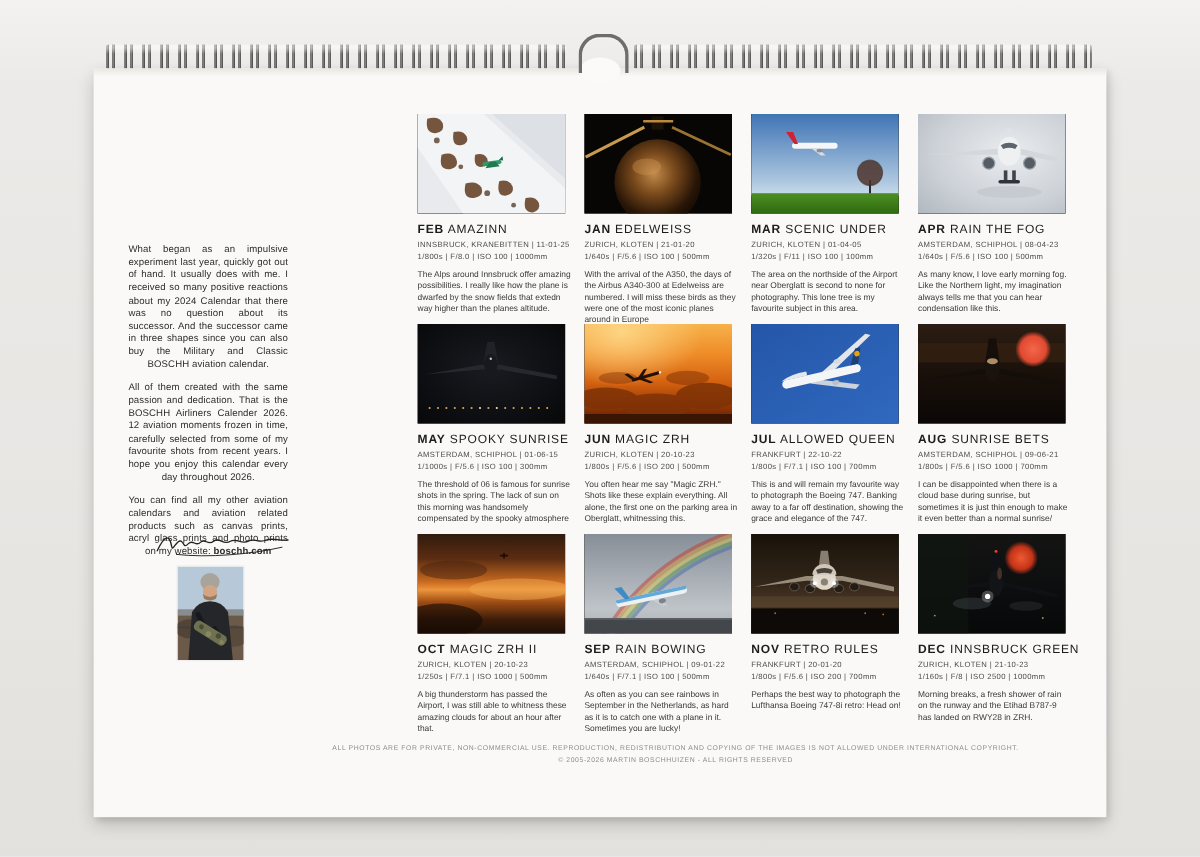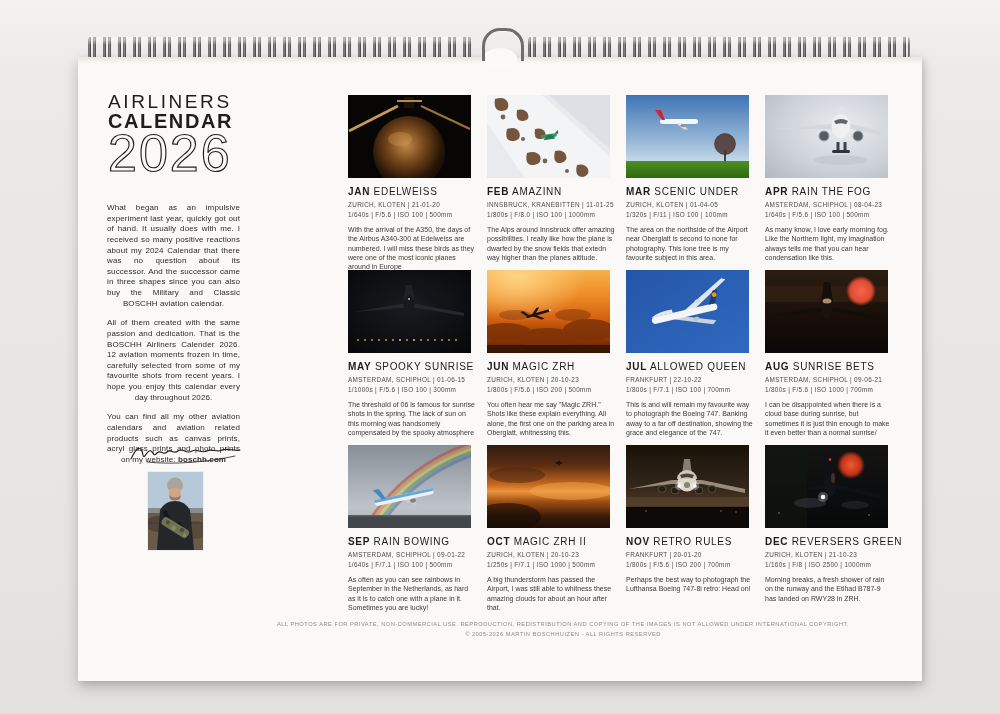--- a/index.html
+++ b/index.html
@@ -79,25 +79,20 @@
 </head>
 <body>
 
 <div class="wire left"></div>
 <div class="wire right"></div>
 <div class="hanger-cutout"></div>
 <div class="hanger"></div>
 
 <div class="page">
 
-  <div class="brand">
-    <div class="brand-1">AIRLINERS</div>
-    <div class="brand-2">CALENDAR</div>
-    <div class="brand-3">2026</div>
-  </div>
 
   <div class="intro">
     <p>What began as an impulsive experiment last year, quickly got out of hand. It usually does with me. I received so many positive reactions about my 2024 Calendar that there was no question about its successor. And the successor came in three shapes since you can also buy the Military and Classic BOSCHH aviation calendar.</p>
     <p>All of them created with the same passion and dedication. That is the BOSCHH Airliners Calender 2026. 12 aviation moments frozen in time, carefully selected from some of my favourite shots from recent years.  I hope you enjoy this calendar every day throughout 2026.</p>
     <p><span>You can find all my other aviation calendars and aviation related products such as canvas prints, acryl glass prints and photo prints on my website: </span><b>boschh.com</b></p>
   </div>
 
   <svg class="sig" viewBox="0 0 125 26">
     <path d="M8,18 C14,5 18,4 20,14 C21,20 24,8 28,10 C31,12 30,16 34,12 C38,8 40,15 44,11 C48,7 50,14 55,10 C60,6 63,14 69,10 C74,7 78,13 84,10 C89,7 93,12 99,9 C104,7 110,10 117,9" fill="none" stroke="#222" stroke-width="1.1" stroke-linecap="round"></path>
     <path d="M24,21 C50,24 86,21 112,15" fill="none" stroke="#222" stroke-width=".8" stroke-linecap="round"></path>
@@ -122,46 +117,20 @@
       <circle cx="34" cy="54" r="2.2" fill="#4a4e34"></circle>
         <circle cx="39" cy="57" r="1.8" fill="#8a8662"></circle>
     </g>
   </svg>
 
   <div class="grid">
 
     <section class="cell">
       <span class="photo">
         <svg viewBox="0 0 123 83">
-          <defs>
-              <radialGradient id="g-jan" cx=".46" cy=".4" r=".68">
-            <stop offset="0" stop-color="#c08a4a"></stop>
-                <stop offset=".35" stop-color="#7a4a1c"></stop>
-            <stop offset=".72" stop-color="#291607"></stop>
-                <stop offset="1" stop-color="#0a0502"></stop>
-          </radialGradient>
-            </defs>
-          <rect width="123" height="83" fill="#070604"></rect>
-          <circle cx="61" cy="57" r="36" fill="url(#g-jan)"></circle>
-          <ellipse cx="52" cy="44" rx="12" ry="7" fill="#d89a55" opacity=".35"></ellipse>
-          <path d="M1,36 L50,11" stroke="#c89a4e" stroke-width="2.6"></path>
-          <path d="M122,34 L73,11" stroke="#9a7234" stroke-width="2.2"></path>
-          <rect x="56" y="2" width="10" height="11" fill="#1d1206"></rect>
-          <path d="M49,6 h25" stroke="#b8893f" stroke-width="2"></path>
-        </svg>
-      </span>
-      <h3 class="mtitle"><span class="abbr">JAN</span> <span>EDELWEISS</span></h3>
-      <div class="meta">ZURICH, KLOTEN  |  21-01-20</div>
-      <div class="meta">1/640s  |  F/5.6  |  ISO 100  |  500mm</div>
-      <p class="desc">With the arrival of the A350, the days of the Airbus A340-300 at Edelweiss are numbered. I will miss these birds as they were one of the most iconic planes around in Europe</p>
-    </section>
-
-    <section class="cell">
-      <span class="photo">
-        <svg viewBox="0 0 123 83">
           <rect width="123" height="83" fill="#e8eaed"></rect>
           <path d="M0,0 L55,0 L123,62 L123,83 L38,83 L0,28 Z" fill="#f3f4f5"></path>
           <path d="M62,0 L123,0 L123,54 Z" fill="#dde1e6"></path>
           <g fill="#75553e">
             <path d="M8,4 q10,-3 13,4 q2,7 -6,8 q-9,0 -7,-12"></path>
             <path d="M30,15 q8,-2 11,4 q2,6 -5,7 q-8,1 -6,-11"></path>
             <path d="M20,34 q9,-3 12,3 q3,7 -5,9 q-10,1 -7,-12"></path>
             <path d="M48,34 q7,-2 10,3 q2,6 -4,7 q-8,1 -6,-10"></path>
             <path d="M40,58 q9,-3 13,3 q3,7 -6,9 q-10,1 -7,-12"></path>
             <path d="M68,56 q8,-2 11,4 q2,6 -5,8 q-9,1 -6,-12"></path>
@@ -177,20 +146,46 @@
             <rect x="-8" y="-1.8" width="16" height="3.4" rx="1.7" fill="#2f9a68"></rect>
             <path d="M-2,-1 L3,-1 L6,3.4 L-6,3.4 Z" fill="#1f7a50"></path>
             <path d="M6,-1.8 L9.5,-4.6 L9.5,-1 Z" fill="#1a6a44"></path>
           </g>
         </svg>
       </span>
       <h3 class="mtitle"><span class="abbr">FEB</span> <span>AMAZINN</span></h3>
       <div class="meta">INNSBRUCK, KRANEBITTEN  |  11-01-25</div>
       <div class="meta">1/800s  |  F/8.0  |  ISO 100  |  1000mm</div>
       <p class="desc">The Alps around Innsbruck offer amazing possibilities. I really like how the plane is dwarfed by the snow fields that extedn way higher than the planes altitude.</p>
+    </section>
+
+    <section class="cell">
+      <span class="photo">
+        <svg viewBox="0 0 123 83">
+          <defs>
+              <radialGradient id="g-jan" cx=".46" cy=".4" r=".68">
+            <stop offset="0" stop-color="#c08a4a"></stop>
+                <stop offset=".35" stop-color="#7a4a1c"></stop>
+            <stop offset=".72" stop-color="#291607"></stop>
+                <stop offset="1" stop-color="#0a0502"></stop>
+          </radialGradient>
+            </defs>
+          <rect width="123" height="83" fill="#070604"></rect>
+          <circle cx="61" cy="57" r="36" fill="url(#g-jan)"></circle>
+          <ellipse cx="52" cy="44" rx="12" ry="7" fill="#d89a55" opacity=".35"></ellipse>
+          <path d="M1,36 L50,11" stroke="#c89a4e" stroke-width="2.6"></path>
+          <path d="M122,34 L73,11" stroke="#9a7234" stroke-width="2.2"></path>
+          <rect x="56" y="2" width="10" height="11" fill="#1d1206"></rect>
+          <path d="M49,6 h25" stroke="#b8893f" stroke-width="2"></path>
+        </svg>
+      </span>
+      <h3 class="mtitle"><span class="abbr">JAN</span> <span>EDELWEISS</span></h3>
+      <div class="meta">ZURICH, KLOTEN  |  21-01-20</div>
+      <div class="meta">1/640s  |  F/5.6  |  ISO 100  |  500mm</div>
+      <p class="desc">With the arrival of the A350, the days of the Airbus A340-300 at Edelweiss are numbered. I will miss these birds as they were one of the most iconic planes around in Europe</p>
     </section>
 
     <section class="cell">
       <span class="photo">
         <svg viewBox="0 0 123 83">
           <defs>
             <linearGradient id="g-mar-sky" x1="0" y1="0" x2="0" y2="1">
               <stop offset="0" stop-color="#3f74b5"></stop>
                 <stop offset=".8" stop-color="#a9c4de"></stop>
                 <stop offset="1" stop-color="#c9dbea"></stop>
@@ -386,55 +381,20 @@
       <h3 class="mtitle"><span class="abbr">AUG</span> <span>SUNRISE BETS</span></h3>
       <div class="meta">AMSTERDAM, SCHIPHOL  |  09-06-21</div>
       <div class="meta">1/800s  |  F/5.6  |  ISO 1000  |  700mm</div>
       <p class="desc">I can be disappointed when there is a cloud base during sunrise, but sometimes it is just thin enough to make it even better than a normal sunrise/</p>
     </section>
 
     <section class="cell">
       <span class="photo">
         <svg viewBox="0 0 123 83">
           <defs>
-              <linearGradient id="g-sep" x1="0" y1="0" x2="0" y2="1">
-            <stop offset="0" stop-color="#868e97"></stop>
-                <stop offset=".75" stop-color="#bfc4c9"></stop>
-                <stop offset="1" stop-color="#a9afb4"></stop>
-          </linearGradient>
-            </defs>
-          <rect width="123" height="83" fill="url(#g-sep)"></rect>
-          <g fill="none" opacity=".5">
-            <circle cx="185" cy="185" r="197" stroke="#c23b2e" stroke-width="3"></circle>
-            <circle cx="185" cy="185" r="194" stroke="#d98e2c" stroke-width="3"></circle>
-            <circle cx="185" cy="185" r="191" stroke="#d9c94e" stroke-width="3"></circle>
-            <circle cx="185" cy="185" r="188" stroke="#58984e" stroke-width="3"></circle>
-            <circle cx="185" cy="185" r="185" stroke="#4a69a8" stroke-width="3"></circle>
-          </g>
-          <rect y="70" width="123" height="13" fill="#43464a"></rect>
-          <rect y="70" width="123" height="1.5" fill="#5b5f64"></rect>
-          <g transform="translate(56,52) rotate(-12)">
-            <path d="M-2,2 l10,8 l4,0 l-8,-8 z" fill="#c8cdd2"></path>
-            <rect x="-30" y="-3" width="60" height="6.2" rx="3.1" fill="#eef1f3"></rect>
-            <rect x="-30" y="-3" width="60" height="2.9" rx="1.45" fill="#62a8d8"></rect>
-            <path d="M-22,-2 l-7,-11 l6,0 l5,11 z" fill="#3f8cc4"></path>
-            <ellipse cx="8" cy="5.5" rx="3" ry="2" fill="#7d838a"></ellipse>
-          </g>
-        </svg>
-      </span>
-      <h3 class="mtitle"><span class="abbr">SEP</span> <span>RAIN BOWING</span></h3>
-      <div class="meta">AMSTERDAM, SCHIPHOL  |  09-01-22</div>
-      <div class="meta">1/640s  |  F/7.1  |  ISO 100  |  500mm</div>
-      <p class="desc">As often as you can see rainbows in September in the Netherlands, as hard as it is to catch one with a plane in it. Sometimes you are lucky!</p>
-    </section>
-
-    <section class="cell">
-      <span class="photo">
-        <svg viewBox="0 0 123 83">
-          <defs>
               <linearGradient id="g-oct" x1="0" y1="0" x2="0" y2="1">
             <stop offset="0" stop-color="#301b0e"></stop>
                 <stop offset=".25" stop-color="#5c2d12"></stop>
             <stop offset=".48" stop-color="#c86a20"></stop>
                 <stop offset=".56" stop-color="#ec953c"></stop>
             <stop offset=".68" stop-color="#a04e14"></stop>
                 <stop offset=".86" stop-color="#3c1c0a"></stop>
                 <stop offset="1" stop-color="#1e0e06"></stop>
           </linearGradient>
             </defs>
@@ -445,20 +405,55 @@
           <g transform="translate(72,18)" fill="#1a0d06">
             <rect x="-3.5" y="-0.7" width="7" height="1.4" rx=".7"></rect>
             <rect x="-0.7" y="-2.4" width="1.4" height="4.8" rx=".7"></rect>
           </g>
         </svg>
       </span>
       <h3 class="mtitle"><span class="abbr">OCT</span> <span>MAGIC ZRH II</span></h3>
       <div class="meta">ZURICH, KLOTEN  |  20-10-23</div>
       <div class="meta">1/250s  |  F/7.1  |  ISO 1000  |  500mm</div>
       <p class="desc">A big thunderstorm has passed the Airport, I was still able to whitness these amazing clouds for about an hour after that.</p>
+    </section>
+
+    <section class="cell">
+      <span class="photo">
+        <svg viewBox="0 0 123 83">
+          <defs>
+              <linearGradient id="g-sep" x1="0" y1="0" x2="0" y2="1">
+            <stop offset="0" stop-color="#868e97"></stop>
+                <stop offset=".75" stop-color="#bfc4c9"></stop>
+                <stop offset="1" stop-color="#a9afb4"></stop>
+          </linearGradient>
+            </defs>
+          <rect width="123" height="83" fill="url(#g-sep)"></rect>
+          <g fill="none" opacity=".5">
+            <circle cx="185" cy="185" r="197" stroke="#c23b2e" stroke-width="3"></circle>
+            <circle cx="185" cy="185" r="194" stroke="#d98e2c" stroke-width="3"></circle>
+            <circle cx="185" cy="185" r="191" stroke="#d9c94e" stroke-width="3"></circle>
+            <circle cx="185" cy="185" r="188" stroke="#58984e" stroke-width="3"></circle>
+            <circle cx="185" cy="185" r="185" stroke="#4a69a8" stroke-width="3"></circle>
+          </g>
+          <rect y="70" width="123" height="13" fill="#43464a"></rect>
+          <rect y="70" width="123" height="1.5" fill="#5b5f64"></rect>
+          <g transform="translate(56,52) rotate(-12)">
+            <path d="M-2,2 l10,8 l4,0 l-8,-8 z" fill="#c8cdd2"></path>
+            <rect x="-30" y="-3" width="60" height="6.2" rx="3.1" fill="#eef1f3"></rect>
+            <rect x="-30" y="-3" width="60" height="2.9" rx="1.45" fill="#62a8d8"></rect>
+            <path d="M-22,-2 l-7,-11 l6,0 l5,11 z" fill="#3f8cc4"></path>
+            <ellipse cx="8" cy="5.5" rx="3" ry="2" fill="#7d838a"></ellipse>
+          </g>
+        </svg>
+      </span>
+      <h3 class="mtitle"><span class="abbr">SEP</span> <span>RAIN BOWING</span></h3>
+      <div class="meta">AMSTERDAM, SCHIPHOL  |  09-01-22</div>
+      <div class="meta">1/640s  |  F/7.1  |  ISO 100  |  500mm</div>
+      <p class="desc">As often as you can see rainbows in September in the Netherlands, as hard as it is to catch one with a plane in it. Sometimes you are lucky!</p>
     </section>
 
     <section class="cell">
       <span class="photo">
         <svg viewBox="0 0 123 83">
           <defs>
               <linearGradient id="g-nov" x1="0" y1="0" x2="0" y2="1">
             <stop offset="0" stop-color="#191209"></stop>
                 <stop offset=".5" stop-color="#33261a"></stop>
             <stop offset=".72" stop-color="#4a3826"></stop>
@@ -523,21 +518,21 @@
           <ellipse cx="90" cy="60" rx="14" ry="4" fill="#34383d" opacity=".4"></ellipse>
           <circle cx="58" cy="52" r="5" fill="#fff" opacity=".25"></circle>
             <circle cx="58" cy="52" r="2.2" fill="#ffffff"></circle>
           <circle cx="65" cy="14.5" r="1.2" fill="#ff3b2a"></circle>
           <g fill="#d8c08a" opacity=".7">
               <circle cx="14" cy="68" r=".8"></circle>
               <circle cx="104" cy="70" r=".8"></circle>
             </g>
         </svg>
       </span>
-      <h3 class="mtitle"><span class="abbr">DEC</span> <span>REVERSERS GREEN</span></h3>
+      <h3 class="mtitle"><span class="abbr">DEC</span> <span>INNSBRUCK GREEN</span></h3>
       <div class="meta">ZURICH, KLOTEN  |  21-10-23</div>
       <div class="meta">1/160s  |  F/8  |  ISO 2500 |  1000mm</div>
       <p class="desc">Morning breaks, a fresh shower of rain on the runway and the Etihad B787-9 has landed on RWY28 in ZRH.</p>
     </section>
 
   </div>
 
   <div class="foot">
     <div>ALL PHOTOS ARE FOR PRIVATE, NON-COMMERCIAL USE.   REPRODUCTION, REDISTRIBUTION AND COPYING OF THE IMAGES IS NOT ALLOWED UNDER INTERNATIONAL COPYRIGHT.</div>
     <div>© 2005-2026  MARTIN BOSCHHUIZEN  -  ALL RIGHTS RESERVED</div>

